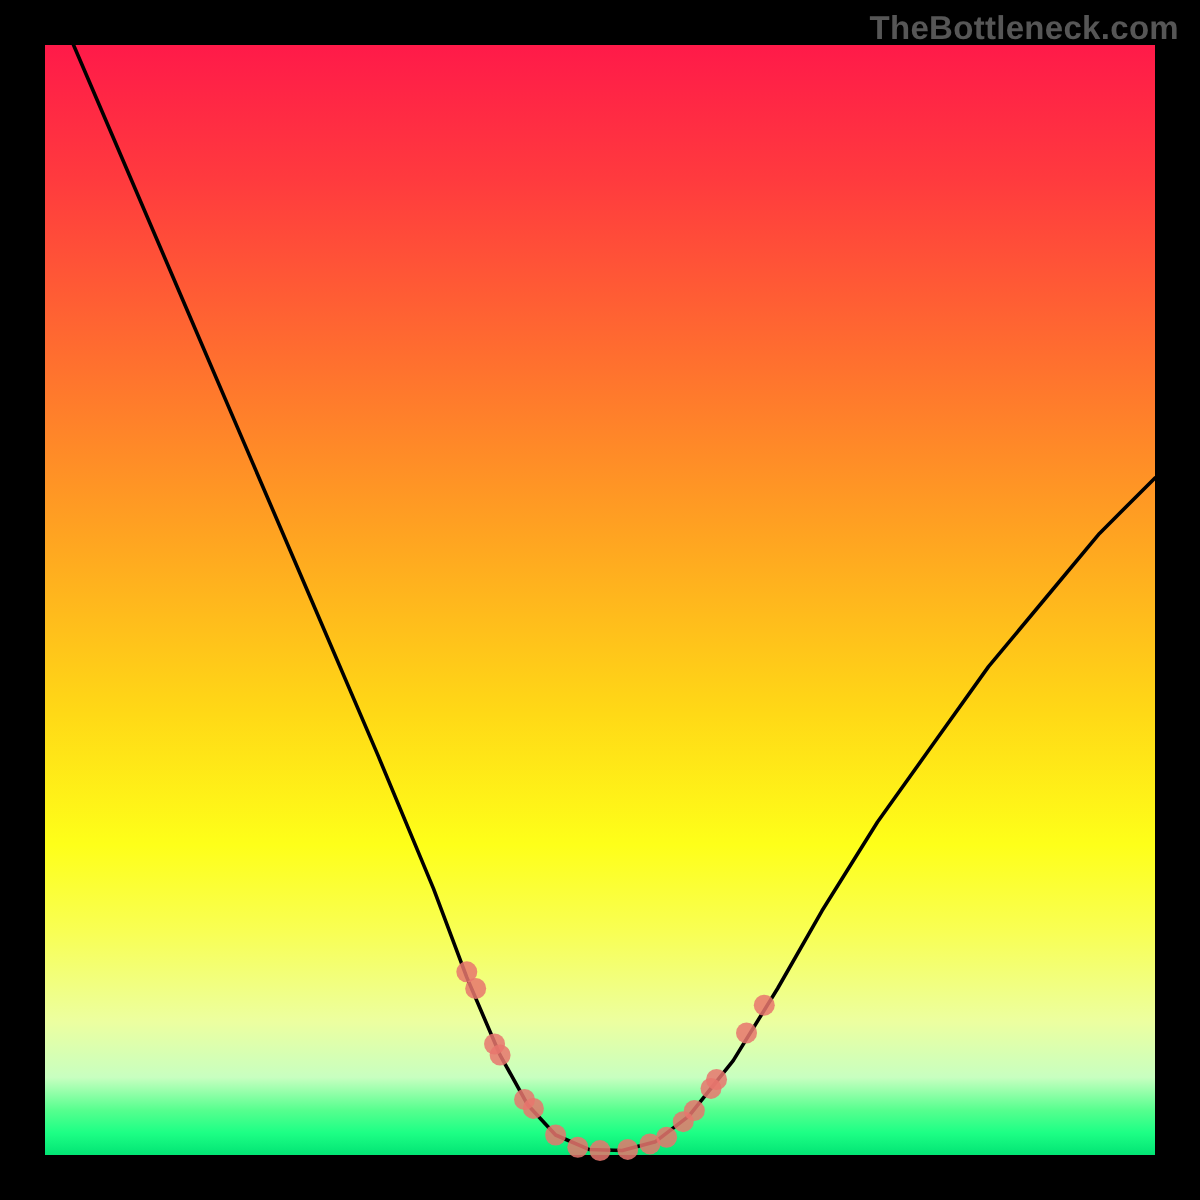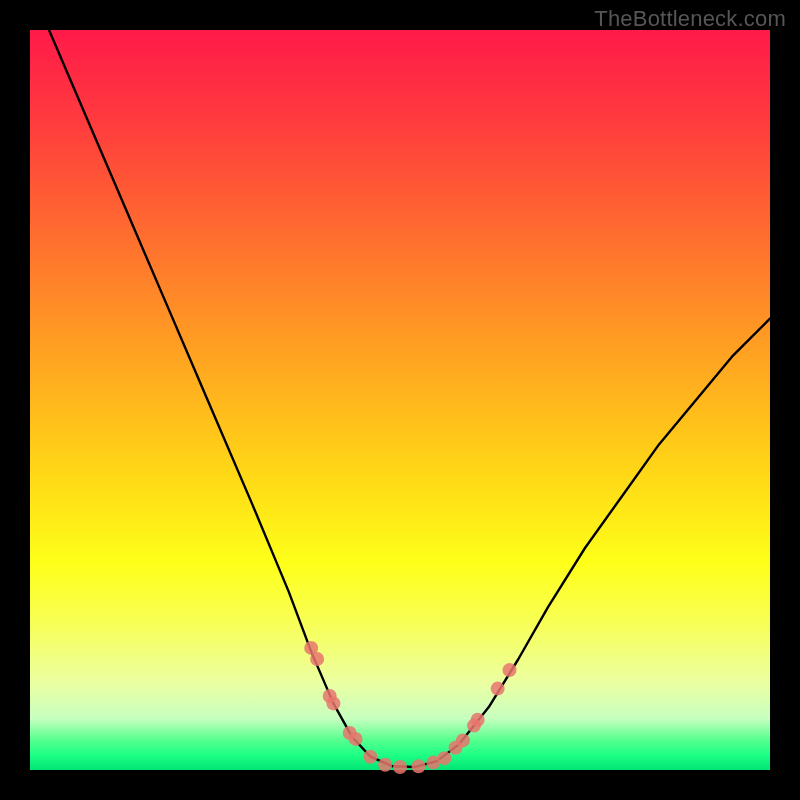--- a/index.html
+++ b/index.html
@@ -9,21 +9,21 @@
     width: 800px;
     height: 800px;
     background: #000;
   }
   .watermark {
     position: absolute;
     top: 6px;
     right: 14px;
     font-family: Arial, Helvetica, sans-serif;
     font-size: 22px;
-    font-weight: normal;
+    font-weight: bold;
     color: #565656;
     letter-spacing: 0.2px;
     z-index: 10;
   }
   .plot {
     position: absolute;
     left: 30px;
     top: 30px;
     width: 740px;
     height: 740px;

